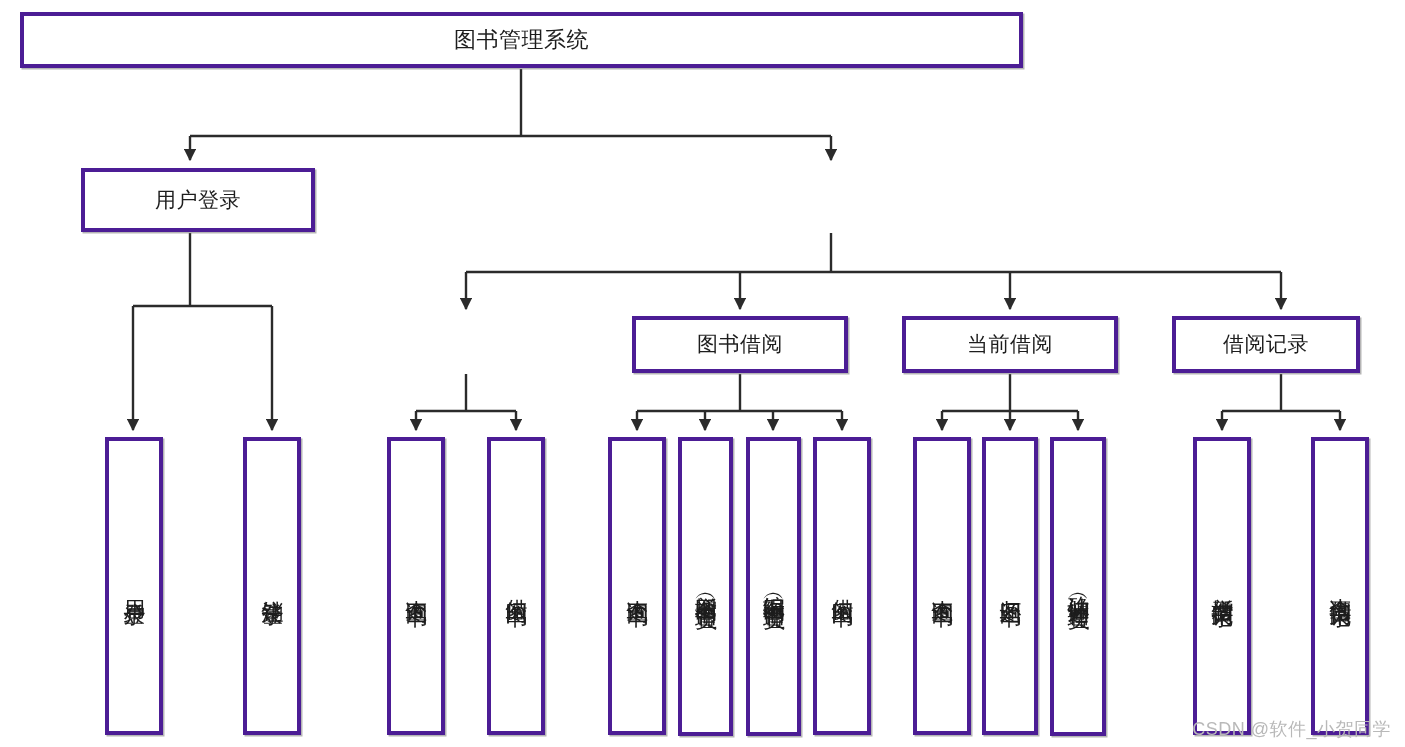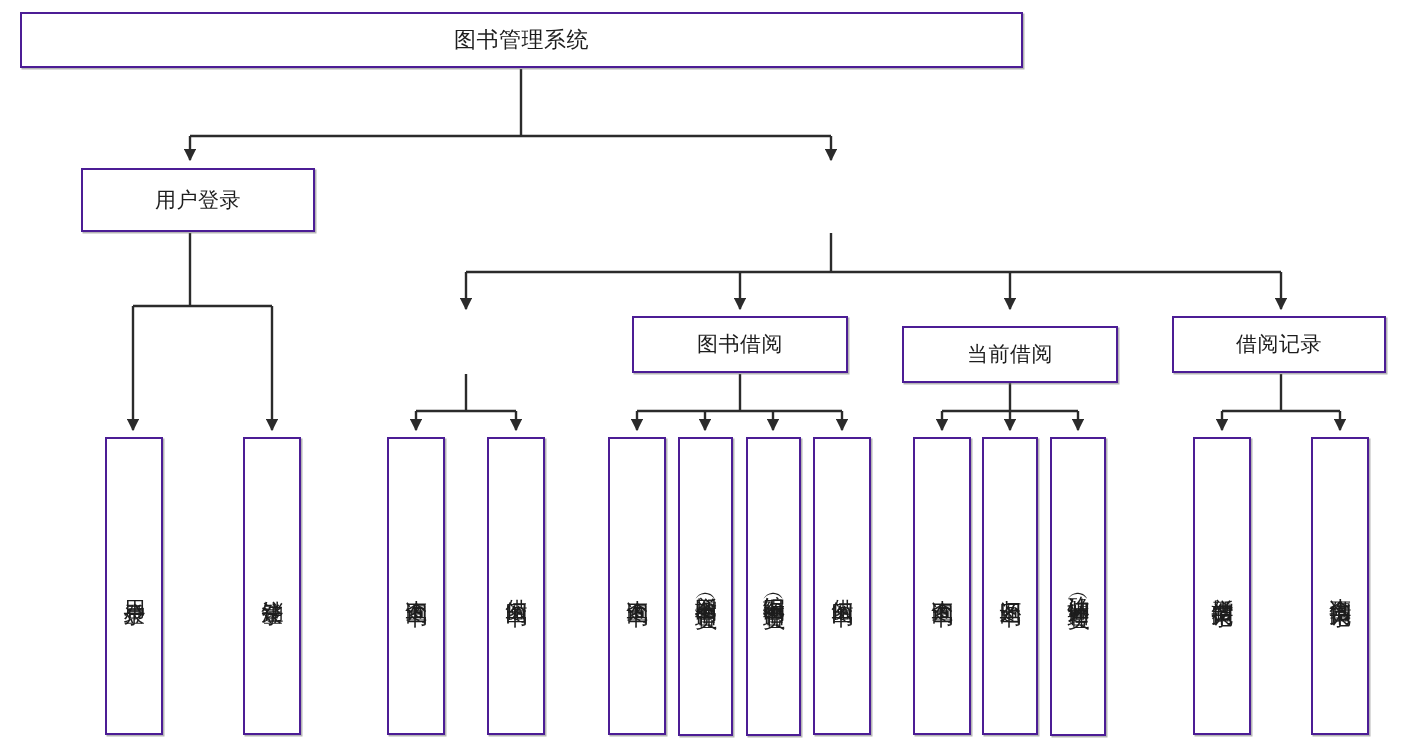--- a/index.html
+++ b/index.html
@@ -23,21 +23,21 @@
     left: 0;
     top: 0;
     width: 1405px;
     height: 747px;
     pointer-events: none;
   }
   .node {
     position: absolute;
     box-sizing: border-box;
     background: #ffffff;
-    border: 2px solid #4c1d95;
+    border: 4px solid #4c1d95;
     box-shadow: 1.5px 1.5px 0 0 rgba(120,120,120,0.55);
     display: flex;
     align-items: center;
     justify-content: center;
     color: #1d1d1d;
   }
   .node-label {
     font-size: 21px;
     line-height: 1.15;
     letter-spacing: 0.5px;
@@ -130,24 +130,24 @@
     <span class="node-label">图书管理系统</span>
   </div>
 
   <div class="node level1" style="left:81px; top:168px; width:234px; height:64px;">
     <span class="node-label">用户登录</span>
   </div>
 
   <div class="node level2" style="left:632px; top:316px; width:216px; height:57px;">
     <span class="node-label">图书借阅</span>
   </div>
-  <div class="node level2" style="left:902px; top:316px; width:216px; height:57px;margin-top:10px;">
+  <div class="node level2" style="left:902px; top:316px; width:216px; height:57px;">
     <span class="node-label">当前借阅</span>
   </div>
-  <div class="node level2" style="left:1172px; top:316px; width:214px; height:57px;">
+  <div class="node level2" style="left:1172px; top:316px; width:188px; height:57px;">
     <span class="node-label">借阅记录</span>
   </div>
 
   <div class="node leaf" style="left:105px; top:437px; width:58px; height:298px;">
     <span class="node-label">用户登录</span>
   </div>
   <div class="node leaf" style="left:243px; top:437px; width:58px; height:298px;">
     <span class="node-label">注销登录</span>
   </div>
 
@@ -181,14 +181,15 @@
     <span class="node-label">确认归还（管理员）</span>
   </div>
 
   <div class="node leaf" style="left:1193px; top:437px; width:58px; height:298px;">
     <span class="node-label">新增借阅记录</span>
   </div>
   <div class="node leaf" style="left:1311px; top:437px; width:58px; height:298px;">
     <span class="node-label">查询借阅记录</span>
   </div>
 
+  <div class="watermark">CSDN @软件_小贺同学</div>
 
 </div>
 
 </body></html>

